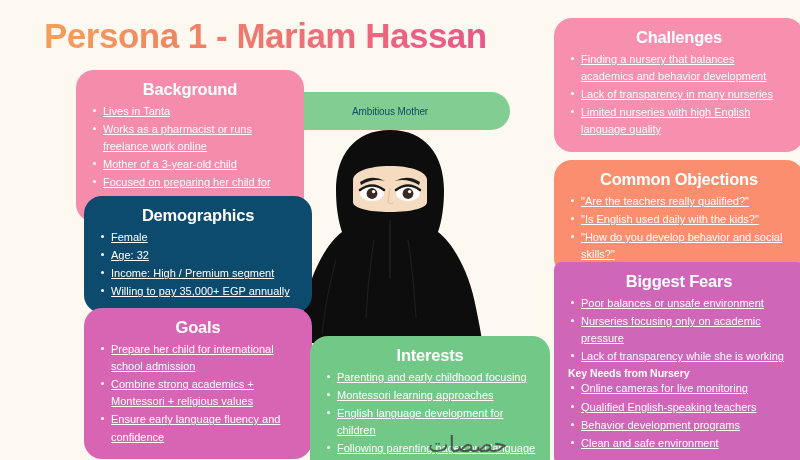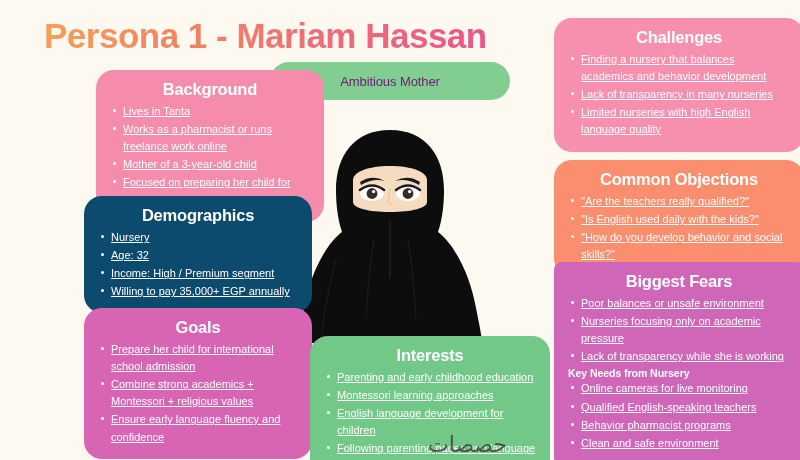--- a/index.html
+++ b/index.html
@@ -73,41 +73,41 @@
     background: #ffffff;
   }
   .subhead {
     font-size: 10.6px;
     font-weight: bold;
     margin: 2px 0 1px 0;
     letter-spacing: -0.1px;
   }
 
   
-  #card-background   { left: 56px;  top: 70px;  width: 228px; background: #F68CAB; }
+  #card-background   { left: 36px;  top: 70px;  width: 228px; background: #F68CAB; }
   #card-demographics { left: 44px;  top: 196px; width: 228px; background: #0c4a6e; }
   #card-goals        { left: 44px;  top: 308px; width: 228px; background: #D765B4; }
 
   #card-challenges   { left: 514px; top: 18px;  width: 250px; background: #F790AF; }
   #card-objections   { left: 514px; top: 160px; width: 250px; background: #FA8E6E; }
   #card-fears        { left: 514px; top: 262px; width: 250px; background: #CF66B8; border-radius: 8px; }
 
   #card-interests    { left: 270px; top: 336px; width: 240px; background: #72C887; }
 
   
   #badge-role {
     position: absolute;
     left: 270px;
-    top: 62px;
+    top: 92px;
     width: 240px;
     height: 38px;
     border-radius: 19px;
     background: #82CE92;
-    color: #701a75;
-    font-size: 13px;
+    color: #0c4a6e;
+    font-size: 10px;
     display: flex;
     align-items: center;
     justify-content: center;
     letter-spacing: -0.1px;
   }
 
   
   #avatar {
     position: absolute;
     left: 296px;
@@ -175,21 +175,21 @@
       <li>Lives in Tanta</li>
       <li>Works as a pharmacist or runs freelance work online</li>
       <li>Mother of a 3-year-old child</li>
       <li>Focused on preparing her child for international or language schools</li>
     </ul>
   </div>
 
   <div class="card" id="card-demographics">
     <h2>Demographics</h2>
     <ul>
-      <li>Nursery</li>
+      <li>Female</li>
       <li>Age: 32</li>
       <li>Income: High / Premium segment</li>
       <li>Willing to pay 35,000+ EGP annually</li>
     </ul>
   </div>
 
   <div class="card" id="card-goals">
     <h2>Goals</h2>
     <ul>
       <li>Prepare her child for international school admission</li>
@@ -220,29 +220,29 @@
     <h2>Biggest Fears</h2>
     <ul>
       <li>Poor balances or unsafe environment</li>
       <li>Nurseries focusing only on academic pressure</li>
       <li>Lack of transparency while she is working</li>
     </ul>
     <div class="subhead">Key Needs from Nursery</div>
     <ul>
       <li>Online cameras for live monitoring</li>
       <li>Qualified English-speaking teachers</li>
-      <li>Behavior pharmacist programs</li>
+      <li>Behavior development programs</li>
       <li>Clean and safe environment</li>
     </ul>
   </div>
 
   <div class="card" id="card-interests">
     <h2>Interests</h2>
     <ul>
-      <li>Parenting and early childhood education</li>
+      <li>Parenting and early childhood focusing</li>
       <li>Montessori learning approaches</li>
       <li>English language development for children</li>
       <li>Following parenting pages and language tips</li>
     </ul>
   </div>
 
   <div id="watermark">حصصات</div>
 
 </div>
 

